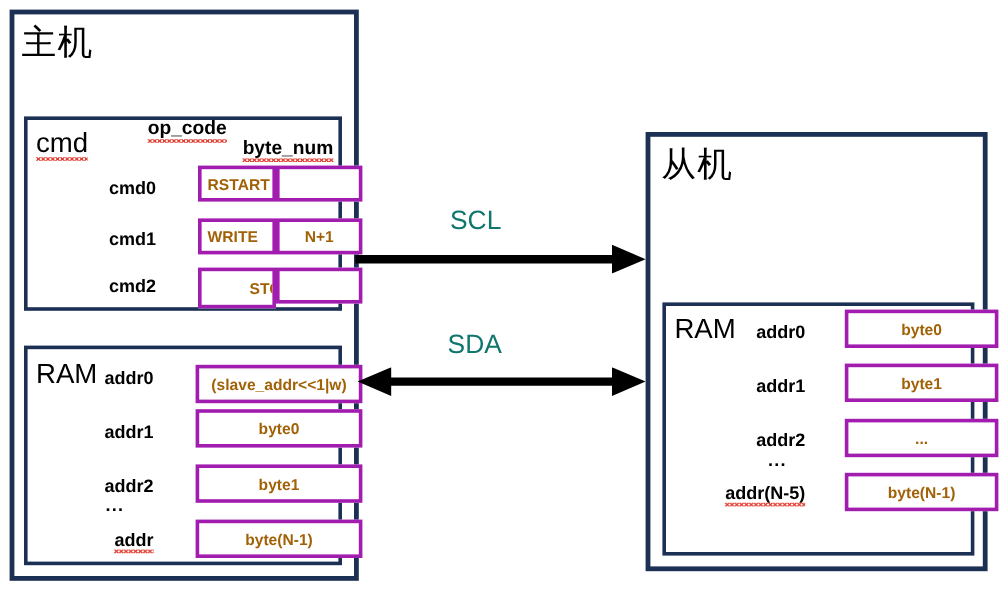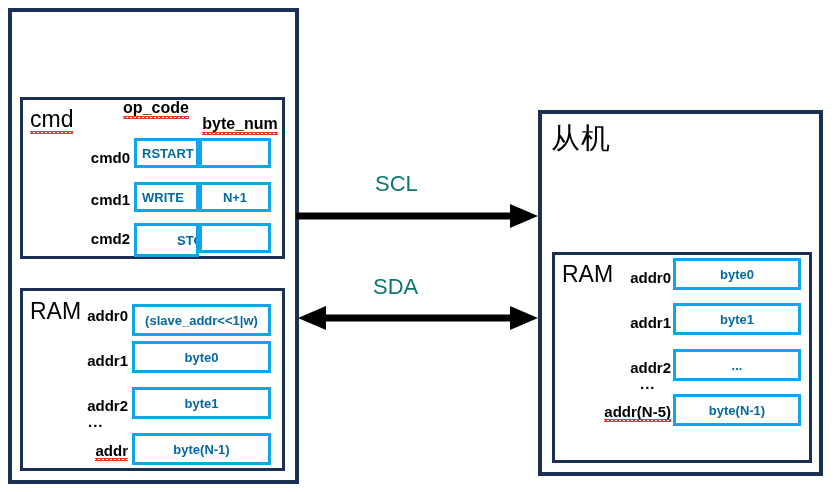--- a/index.html
+++ b/index.html
@@ -72,29 +72,30 @@
     font-weight: 700;
     line-height: 1;
     color: #000000;
     white-space: nowrap;
     text-align: right;
   }
   .row-label.thin { font-weight: 600; }
   .cell {
     position: absolute;
     box-sizing: border-box;
-    border: 3px solid #0ea5e9;
+    border: 3px solid #a21caf;
     background: #ffffff;
     font-size: 13px;
     font-weight: 700;
-    color: #0369a1;
+    color: #a16207;
     display: flex;
     align-items: center;
     white-space: nowrap;
     overflow: hidden;
+    margin-left: 31px;
   }
   .cell.center { justify-content: center; }
   .cell.left { justify-content: flex-start; padding-left: 5px; }
   .cell.plain { font-weight: 600; font-size: 13px; }
   .ellipsis-label {
     position: absolute;
     font-size: 15px;
     font-weight: 700;
     line-height: 1;
     letter-spacing: 1px;
@@ -109,20 +110,21 @@
   }
   .arrow-svg { position: absolute; }
 </style>
 </head>
 <body>
 
 <div id="canvas">
 
   <div class="box outer-box" style="left:8px; top:8px; width:291px; height:476px;"></div>
 
+  <div class="title-cjk" style="left:18px; top:22px;">主机</div>
 
   <div class="box" style="left:20px; top:97px; width:265px; height:162px;"></div>
 
   <div class="sect-label" style="left:30px; top:108px;">
     <span class="spell">cmd</span>
   </div>
 
   <div class="col-head" style="left:117px; top:100px; width:78px;">
     <span class="spell">op_code</span>
   </div>

